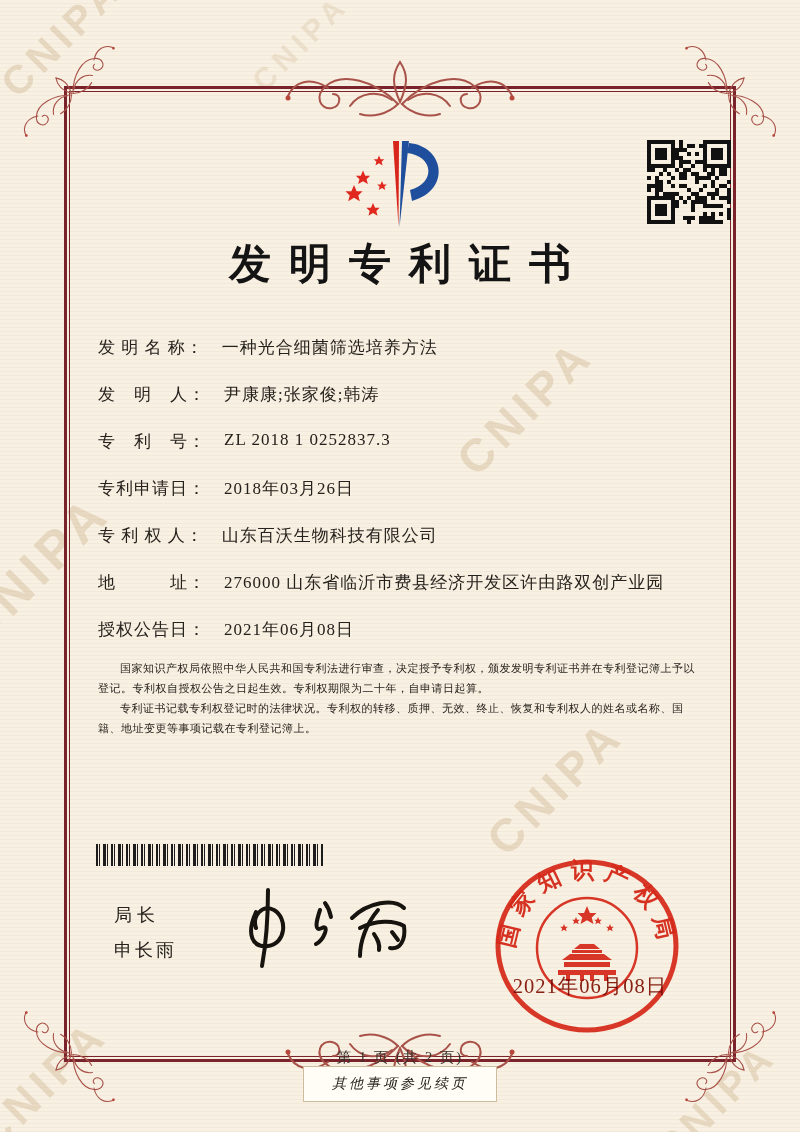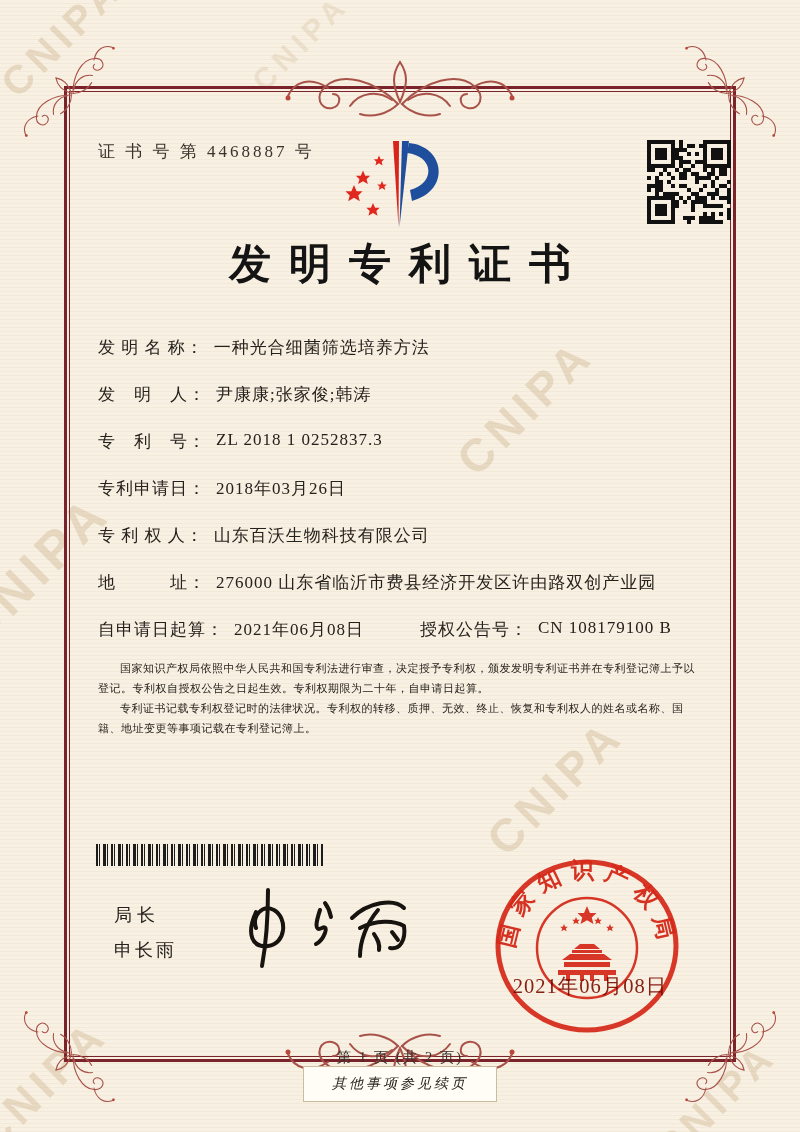--- a/index.html
+++ b/index.html
@@ -28,21 +28,21 @@
   .logo { position:absolute; z-index:2; left:332px; top:128px; }
   .qr { position:absolute; z-index:2; left:647px; top:140px; width:84px; height:84px; }
   .title {
     position:absolute; z-index:2; left:0; right:0; top:236px; text-align:center;
     font-size:42px; font-weight:bold; color:#141414; letter-spacing:18px; text-indent:18px; white-space:pre;
   }
   
   .fields { position:absolute; z-index:2; left:98px; top:336px; width:606px; }
   .field-row { display:flex; height:47px; align-items:flex-start; font-size:17px; color:#25211c; letter-spacing:1px;text-align:center; }
   .flabel { white-space:pre; }
-  .fvalue { margin-left:10px; white-space:pre; }
+  .fvalue { margin-left:18px; white-space:pre; }
   .grant-pair { display:flex; margin-left:56px; }
   
   .body-text { position:absolute; z-index:2; left:98px; width:608px; top:658px; color:#221e19; }
   .body-text p { font-size:11px; line-height:1.82; text-indent:2em; letter-spacing:0.5px; }
   
   .barcode {
     position:absolute; z-index:2; left:96px; top:844px; width:228px; height:22px;
     background:repeating-linear-gradient(90deg,
       #1c1c1c 0 2px, transparent 2px 3px,
       #1c1c1c 3px 4px, transparent 4px 7px,
@@ -113,21 +113,20 @@
   <svg class="orn" viewBox="0 0 240 80" width="240" height="80" style="left:614px; top:48px; transform:rotate(45deg) scale(0.55);">
       <use href="#flourish"></use>
     </svg>
   <svg class="orn" viewBox="0 0 240 80" width="240" height="80" style="left:-54px; top:1020px; transform:rotate(-135deg) scale(0.55);">
       <use href="#flourish"></use>
     </svg>
   <svg class="orn" viewBox="0 0 240 80" width="240" height="80" style="left:614px; top:1020px; transform:rotate(135deg) scale(0.55);">
       <use href="#flourish"></use>
     </svg>
 
-  <div class="cert-no">证 书 号 第 4468887 号</div>
 
   <svg class="logo" viewBox="0 0 130 110" width="130" height="110">
     <g fill="#e0281e">
       <use href="#starpoly" transform="translate(47,33) scale(0.55)"></use>
       <use href="#starpoly" transform="translate(31,50) scale(0.75)"></use>
       <use href="#starpoly" transform="translate(50,58) scale(0.5)"></use>
       <use href="#starpoly" transform="translate(22,66) scale(0.9)"></use>
       <use href="#starpoly" transform="translate(41,82) scale(0.7)"></use>
     </g>
     <polygon points="61,13 67,13 66.5,99" fill="#d8251c"></polygon>
@@ -387,26 +386,22 @@
     </div>
     <div class="field-row">
       <span class="flabel">专 利 权 人：</span>
       <span class="fvalue">山东百沃生物科技有限公司</span>
     </div>
     <div class="field-row">
       <span class="flabel">地　　　址：</span>
       <span class="fvalue">276000 山东省临沂市费县经济开发区许由路双创产业园</span>
     </div>
     <div class="field-row">
-      <span class="flabel">自申请日起算：</span>
+      <span class="flabel">授权公告日：</span>
       <span class="fvalue">2021年06月08日</span>
-      <span class="grant-pair">
-        <span class="flabel">授权公告号：</span>
-        <span class="fvalue">CN 108179100 B</span>
-      </span>
     </div>
   </div>
 
   <div class="body-text">
     <p>国家知识产权局依照中华人民共和国专利法进行审查，决定授予专利权，颁发发明专利证书并在专利登记簿上予以登记。专利权自授权公告之日起生效。专利权期限为二十年，自申请日起算。</p>
     <p>专利证书记载专利权登记时的法律状况。专利权的转移、质押、无效、终止、恢复和专利权人的姓名或名称、国籍、地址变更等事项记载在专利登记簿上。</p>
   </div>
 
   <div class="barcode"></div>
 

